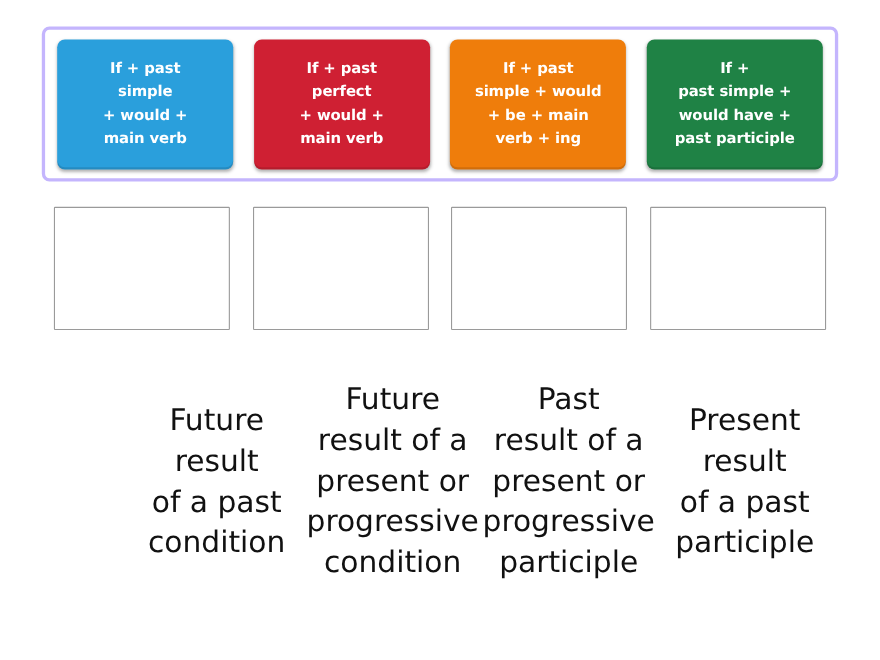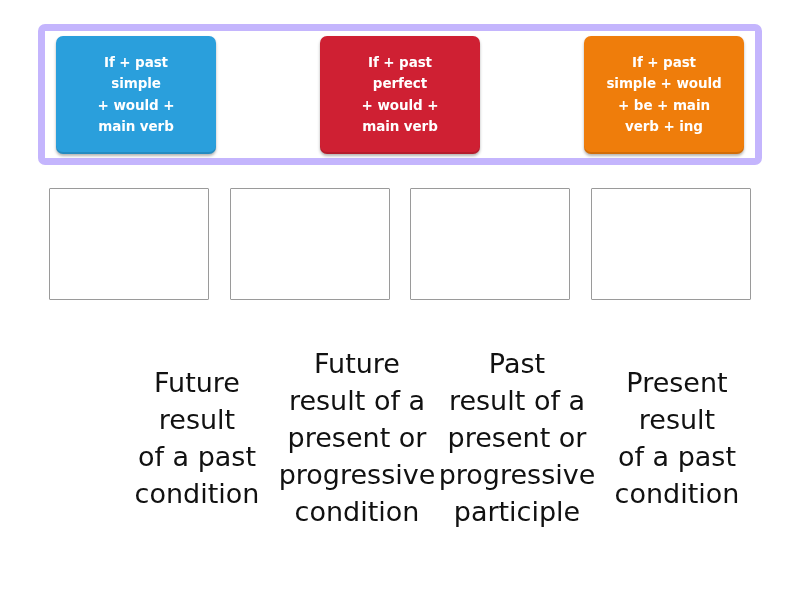--- a/index.html
+++ b/index.html
@@ -24,21 +24,21 @@
   }
 
   
   .tray {
     position: absolute;
     left: 38px;
     top: 24px;
     width: 724px;
     height: 141px;
     box-sizing: border-box;
-    border: 7px solid #c4b5fd;
+    border: 3px solid #c4b5fd;
     border-radius: 7px;
     background: #ffffff;
   }
   .tray-inner {
     position: absolute;
     left: 0;
     top: 0;
     right: 0;
     bottom: 0;
     display: flex;
@@ -135,20 +135,24 @@
       <div class="card" style="background:#cf2033;">If + past
 perfect
 + would +
 main verb</div>
 
       <div class="card" style="background:#ef7d0b;">If + past
 simple + would
 + be + main
 verb + ing</div>
 
+      <div class="card" style="background:#1f8245;">If +
+past simple +
+would have +
+past participle</div>
 
     </div>
   </div>
 
   <div class="dropzones">
     <div class="dropzone"></div>
     <div class="dropzone"></div>
     <div class="dropzone"></div>
     <div class="dropzone"></div>
   </div>
@@ -171,17 +175,17 @@
       <div class="label-text">Past
 result of a
 present or
 progressive
 participle</div>
     </div>
     <div class="label-cell">
       <div class="label-text">Present
 result
 of a past
-condition</div>
+participle</div>
     </div>
   </div>
 
 </div>
 
 </body></html>

